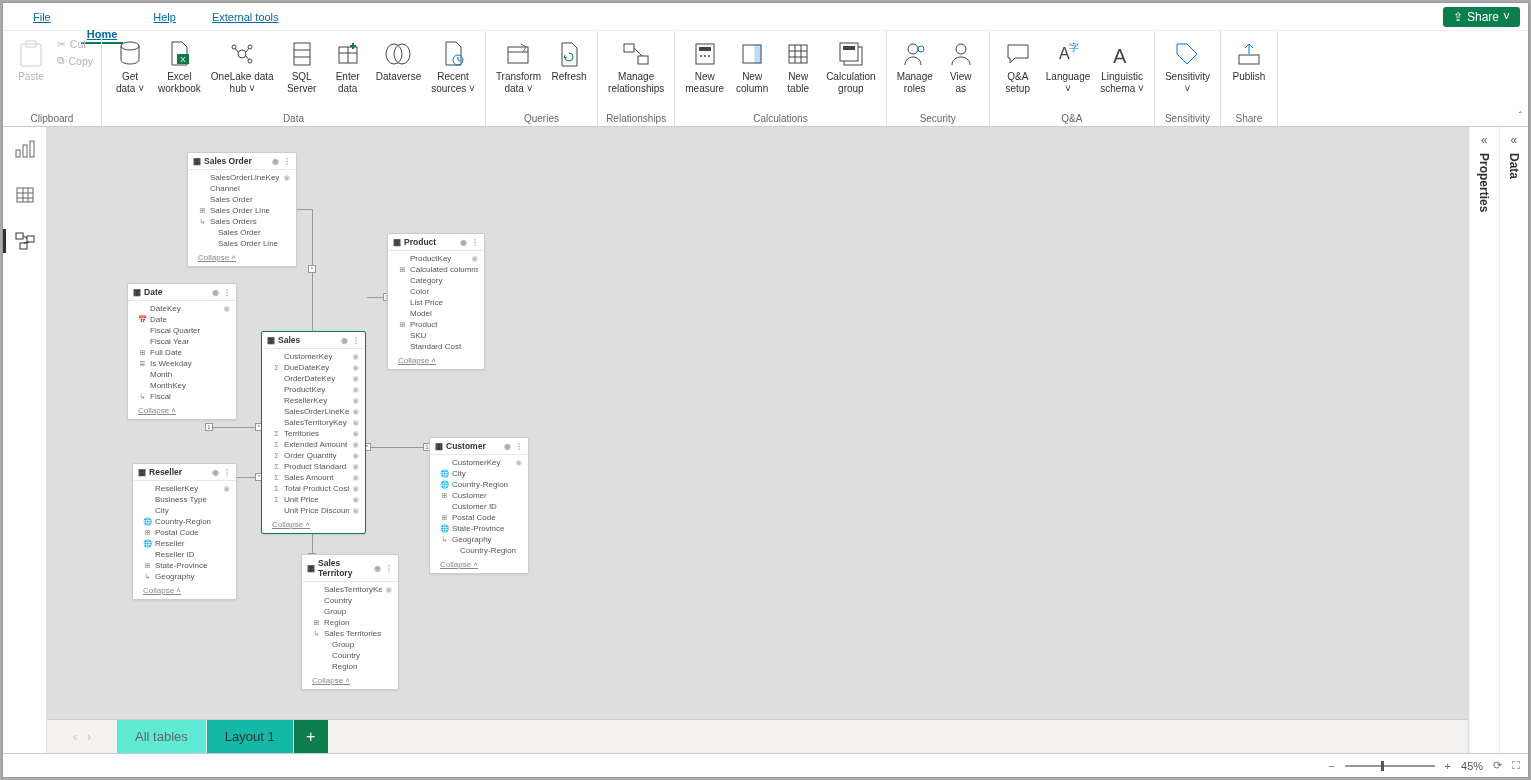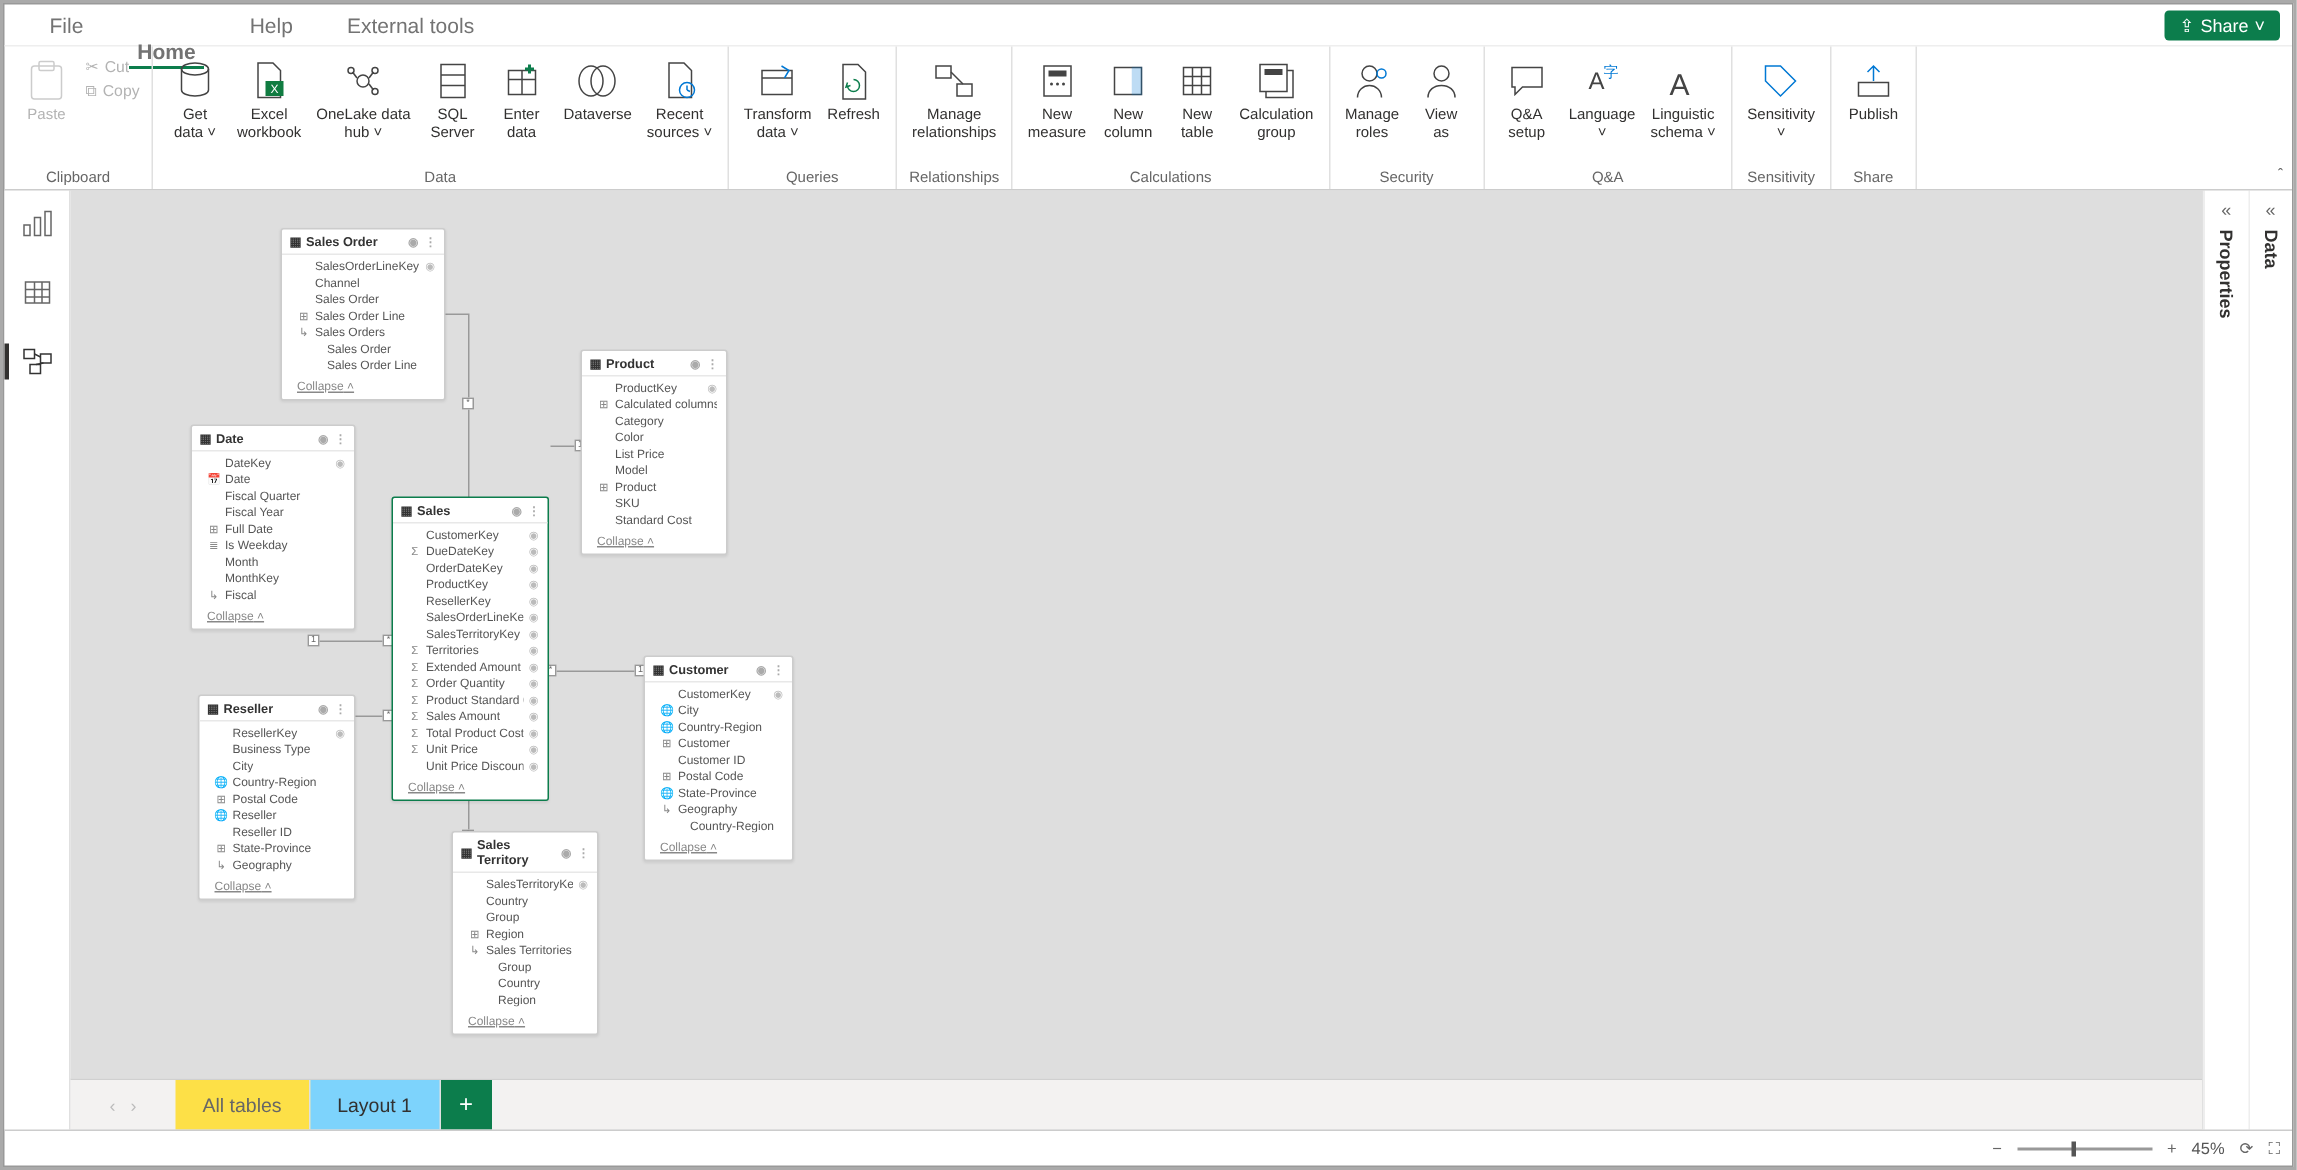--- a/index.html
+++ b/index.html
@@ -1,21 +1,21 @@
 <!DOCTYPE html>
 <html><head>
 <meta charset="utf-8">
 <style>
 * { box-sizing: border-box; margin: 0; padding: 0; font-family: 'Segoe UI', sans-serif; }
 body { width: 1531px; height: 780px; background: #aaa; overflow: hidden; }
 .app { width: 1527px; height: 776px; margin: 2px; background: #fff; border: 1px solid #999; display: flex; flex-direction: column; }
 
 
 .menubar { height: 28px; display: flex; align-items: center; padding-left: 24px; gap: 24px; border-bottom: 1px solid #eee; }
-.menubar .menu-item { font-size: 14px; color: #737373; cursor: pointer; padding: 4px 6px; }
+.menubar .menu-item { font-size: 11px; color: #0369a1; cursor: pointer; padding: 4px 6px; text-decoration: underline; }
 .menubar .menu-item.active { font-weight: 600; border-bottom: 2px solid #0c7d4c; padding-bottom: 2px; margin-top: 35px; }
 .share-btn { margin-left: auto; margin-right: 8px; background: #0c7d4c; color: #fff; border-radius: 3px; padding: 3px 10px; font-size: 12px; display: flex; align-items: center; gap: 4px; cursor: pointer; }
 
 
 .ribbon { height: 96px; display: flex; border-bottom: 1px solid #ccc; position: relative; }
 .ribbon-group { display: flex; flex-direction: column; border-right: 1px solid #e0e0e0; padding: 2px 6px 0; }
 .ribbon-group .controls { flex: 1; display: flex; align-items: flex-start; gap: 2px; padding-top: 4px; }
 .ribbon-group .group-label { font-size: 10px; color: #666; text-align: center; padding-bottom: 2px; }
 .ribbon-btn { display: flex; flex-direction: column; align-items: center; justify-content: flex-start; min-width: 44px; padding: 2px 4px; cursor: pointer; }
 .ribbon-btn .icon-lg { width: 30px; height: 30px; display: flex; align-items: center; justify-content: center; color: #323130; }
@@ -45,22 +45,22 @@
 .tbl .fld .fic { width: 9px; font-size: 7.5px; color: #888; text-align: center; }
 .tbl .fld .fname { flex: 1; white-space: nowrap; overflow: hidden; }
 .tbl .fld .eye { font-size: 7.5px; color: #bbb; }
 .tbl .collapse { padding: 2px 6px 4px 10px; color: #888; font-size: 8px; cursor: pointer; text-decoration: underline; }
 .tbl .collapse::after { content: ' ˄'; }
 .tbl .fld.nest1 { padding-left: 18px; }
 
 
 .tabstrip { height: 34px; background: #f3f2f1; border-top: 1px solid #d0d0d0; display: flex; align-items: stretch; }
 .tabstrip .nav { width: 70px; display: flex; align-items: center; justify-content: center; gap: 10px; color: #bbb; font-size: 12px; }
-.tabstrip .tab { padding: 0 18px; display: flex; align-items: center; font-size: 13px; color: #666; border-right: 1px solid #e0e0e0; cursor: pointer; background: #fde047; }
-.tabstrip .tab.active { background: #7dd3fc; color: #323130; font-weight: 500; }
+.tabstrip .tab { padding: 0 18px; display: flex; align-items: center; font-size: 13px; color: #666; border-right: 1px solid #e0e0e0; cursor: pointer; background: #5eead4; }
+.tabstrip .tab.active { background: #14b8a6; color: #323130; font-weight: 500; }
 .tabstrip .addtab { width: 34px; background: #0c7d4c; color: #fff; display: flex; align-items: center; justify-content: center; font-size: 16px; cursor: pointer; }
 
 
 .right-panels { width: 60px; display: flex; border-left: 1px solid #e0e0e0; }
 .rp { width: 30px; display: flex; flex-direction: column; align-items: center; padding-top: 6px; border-left: 1px solid #eee; }
 .rp .chev { font-size: 12px; color: #666; cursor: pointer; margin-bottom: 6px; }
 .rp .vlabel { writing-mode: vertical-rl; font-size: 12px; color: #323130; font-weight: 600; }
 
 
 .statusbar { height: 24px; border-top: 1px solid #ccc; display: flex; align-items: center; justify-content: flex-end; padding: 0 8px; gap: 10px; font-size: 11px; color: #555; }

